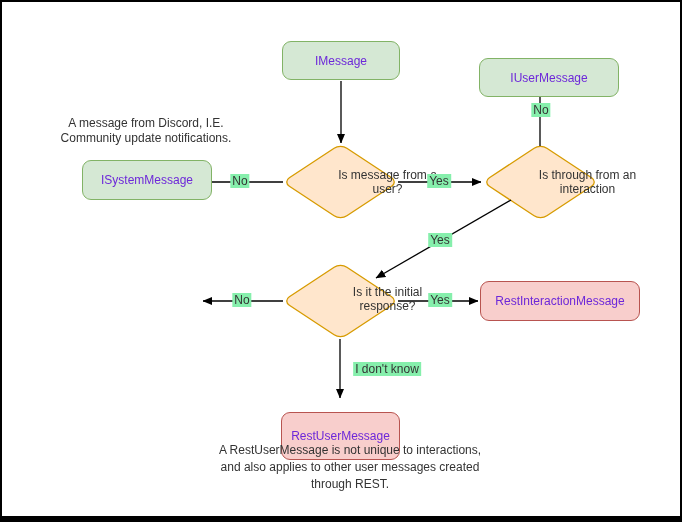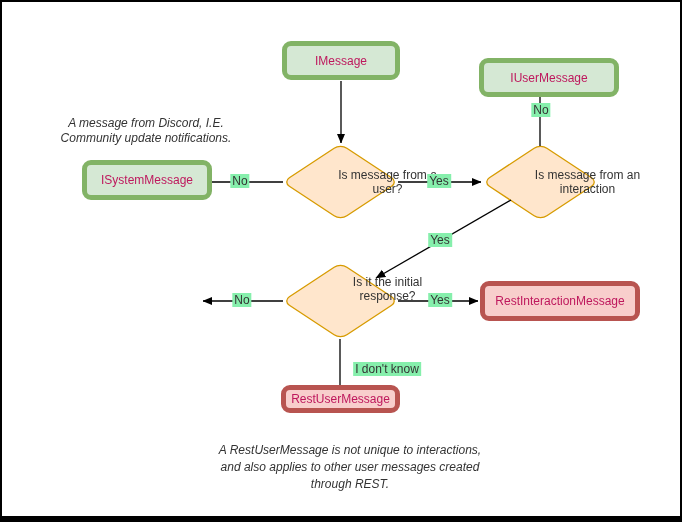--- a/index.html
+++ b/index.html
@@ -30,23 +30,23 @@
     stroke: #d79b00;
     stroke-width: 1.3;
   }
   .node {
     position: absolute;
     box-sizing: border-box;
     display: flex;
     align-items: center;
     justify-content: center;
     border-radius: 9px;
-    border: 5px solid #7f1d1d;
+    border: 1px solid #7f1d1d;
     font-size: 12px;
-    color: #be185d;
+    color: #6d28d9;
     line-height: 14px;
   }
   .node.green { background: #d5e8d4; border-color: #82b366; }
   .node.red   { background: #f8cecc; border-color: #b85450; }
   .dlabel {
     position: absolute;
     display: flex;
     align-items: center;
     justify-content: center;
     text-align: center;
@@ -63,21 +63,20 @@
     font-size: 12px;
     color: #333333;
     white-space: nowrap;
   }
   .note {
     position: absolute;
     text-align: center;
     font-size: 12px;
     color: #333333;
     white-space: pre-line;
-    font-style: italic;
   }
   .note.top    { line-height: 15px; }
   .note.bottom { line-height: 17px; }
   .bottom-bar {
     position: absolute;
     left: 0; right: 0; bottom: 0;
     height: 6px;
     background: #000000;
   }
 </style>
@@ -105,25 +104,25 @@
     <line x1="283" y1="301" x2="203" y2="301" marker-end="url(#arrow)"></line>
     <line x1="398" y1="301" x2="478" y2="301" marker-end="url(#arrow)"></line>
     <line x1="340" y1="339" x2="340" y2="398" marker-end="url(#arrow)"></line>
   </svg>
 
   <div class="node green" style="left:282px; top:41px; width:118px; height:39px;">IMessage</div>
   <div class="node green" style="left:479px; top:58px; width:140px; height:39px;">IUserMessage</div>
   <div class="node green" style="left:82px; top:160px; width:130px; height:40px;">ISystemMessage</div>
 
   <div class="node red" style="left:480px; top:281px; width:160px; height:40px;">RestInteractionMessage</div>
-  <div class="node red" style="left:281px; top:385px; width:119px; height:28px;">RestUserMessage</div>
+  <div class="node red" style="left:281px; top:412px; width:119px; height:48px;">RestUserMessage</div>
 
   <div class="dlabel" style="left:285px; top:167px; width:111px; height:30px;">Is message from a user?</div>
-  <div class="dlabel" style="left:485px; top:167px; width:111px; height:30px;">Is message from an interaction</div>
-  <div class="dlabel" style="left:285px; top:274px; width:111px; height:30px;">Is it the initial response?</div>
+  <div class="dlabel" style="left:485px; top:167px; width:111px; height:30px;">Is through from an interaction</div>
+  <div class="dlabel" style="left:285px; top:284px; width:111px; height:30px;">Is it the initial response?</div>
 
   <div class="elabel" style="left:240px; top:181px;">No</div>
   <div class="elabel" style="left:439px; top:181px;">Yes</div>
   <div class="elabel" style="left:541px; top:110px;">No</div>
   <div class="elabel" style="left:440px; top:240px;">Yes</div>
   <div class="elabel" style="left:242px; top:300px;">No</div>
   <div class="elabel" style="left:440px; top:300px;">Yes</div>
   <div class="elabel" style="left:340px; top:369px;margin-left:47px;">I don't know</div>
 
   <div class="note top" style="left:35px; top:116px; width:222px;">A message from Discord, I.E.

